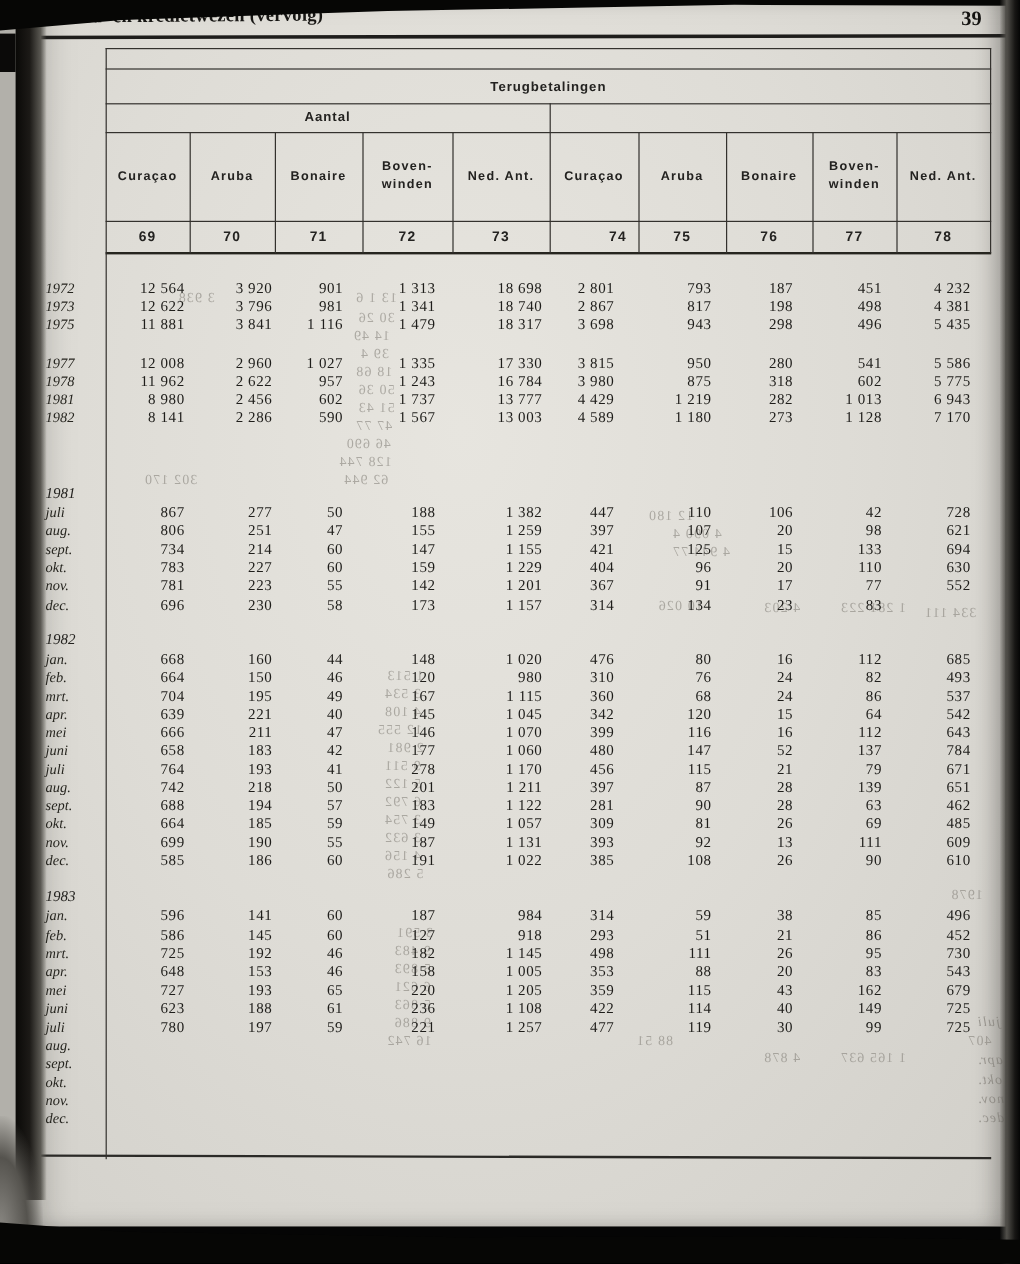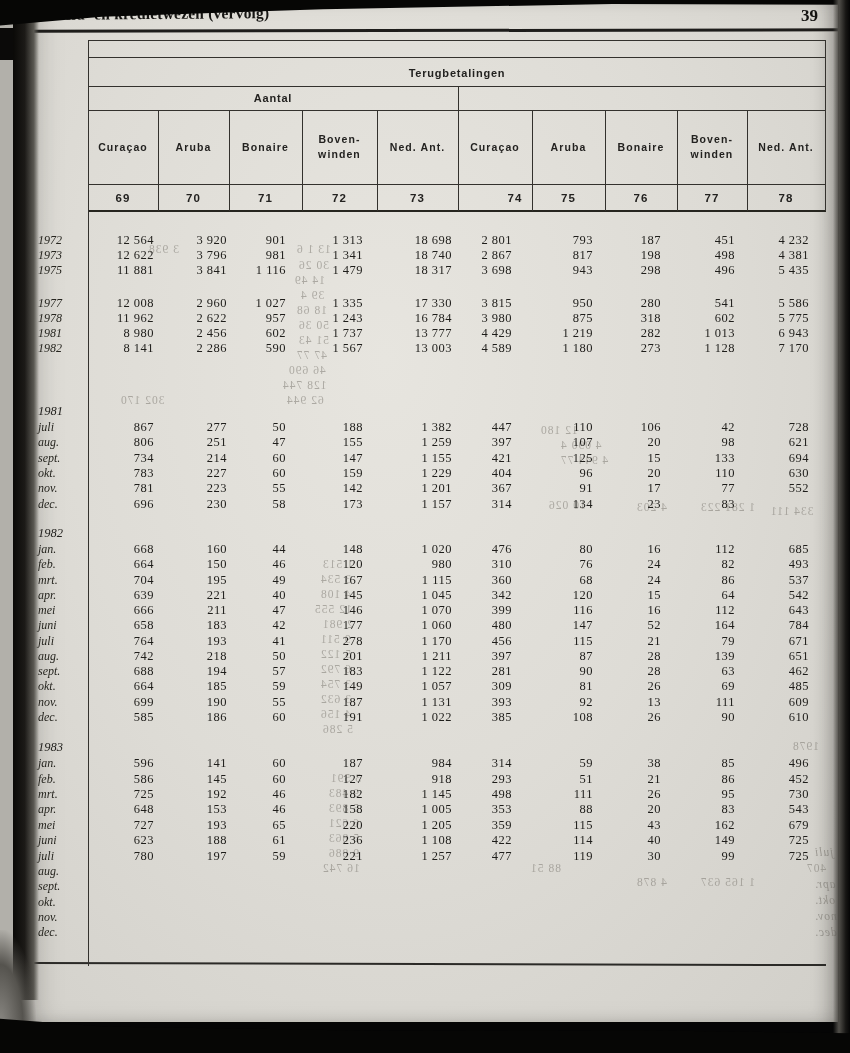--- a/index.html
+++ b/index.html
@@ -415,21 +415,21 @@
         <div class="row" style="height: 15.25px;">
           <span class="lbl">juni</span>
           <span class="cell c1">658</span>
           <span class="cell c2">183</span>
           <span class="cell c3">42</span>
           <span class="cell c4">177</span>
           <span class="cell c5">1 060</span>
           <span class="cell c6">480</span>
           <span class="cell c7">147</span>
           <span class="cell c8">52</span>
-          <span class="cell c9">164</span>
+          <span class="cell c9">137</span>
           <span class="cell c10">784</span>
         </div>
         <div class="row" style="height: 15.25px;">
           <span class="lbl">juli</span>
           <span class="cell c1">764</span>
           <span class="cell c2">193</span>
           <span class="cell c3">41</span>
           <span class="cell c4">278</span>
           <span class="cell c5">1 170</span>
           <span class="cell c6">456</span>

